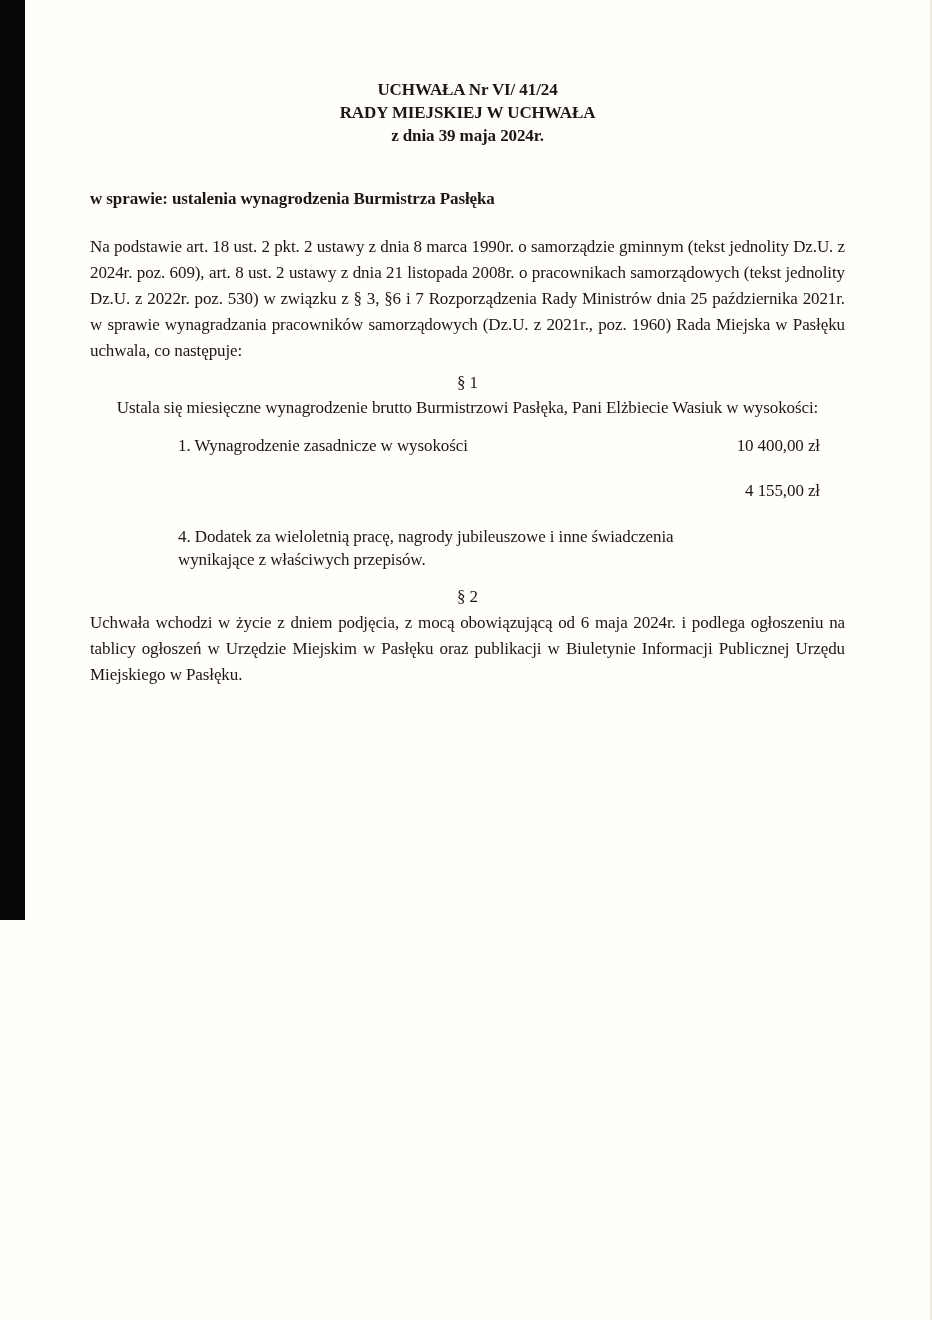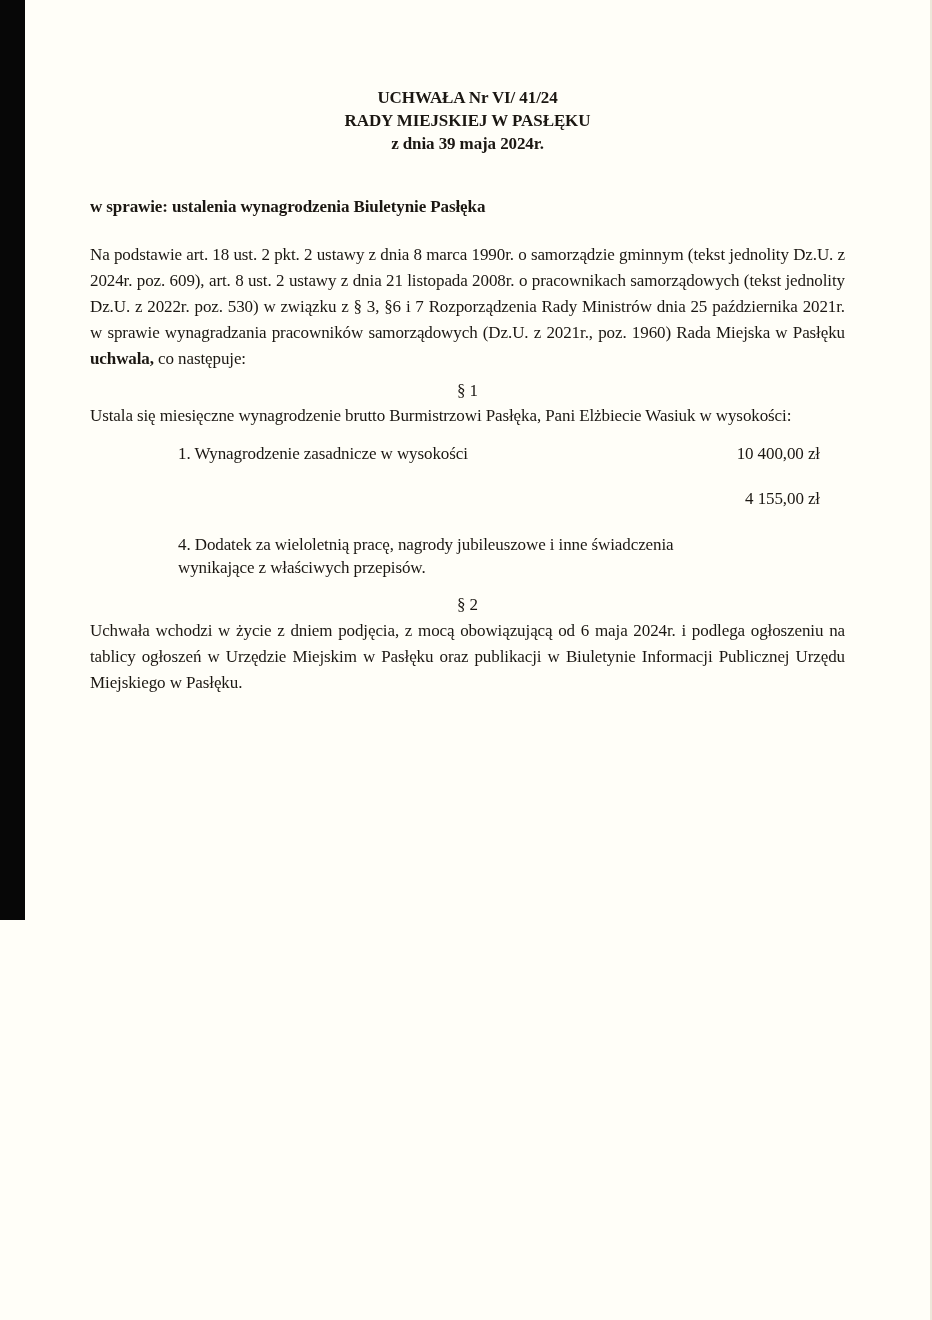--- a/index.html
+++ b/index.html
@@ -27,21 +27,21 @@
     position: absolute;
     right: 0;
     top: 0;
     width: 2px;
     height: 100%;
     background: #ece8da;
   }
   .document {
     position: absolute;
     left: 90px;
-    top: 16px;
+    top: 8px;
     width: 755px;
     padding-top: 70px;
     font-size: 17px;
     line-height: 26px;
     letter-spacing: -0.1px;
   }
   .doc-title {
     text-align: center;
     font-weight: bold;
     line-height: 23px;
@@ -50,28 +50,29 @@
   .subject {
     margin-top: 40px;
     font-weight: bold;
     line-height: 23px;
   }
   .legal {
     margin-top: 24px;
     text-align: justify;
   }
   .legal .bold-inline {
-    font-weight: bold;
+    font-weight: normal;
   }
   .section-mark {
     text-align: center;
     margin-top: 6px;
   }
   .s1-intro {
     line-height: 23.5px;
+    text-align: center;
   }
   .salary-list {
     margin-top: 14px;
     padding-left: 88px;
     padding-right: 25px;
   }
   .salary-row {
     display: flex;
     align-items: flex-start;
     line-height: 23.5px;
@@ -99,25 +100,25 @@
 <body>
 
 <div class="page">
   <div class="scan-edge-bar"></div>
   <div class="scan-edge-right"></div>
 
   <div class="document">
 
     <div class="doc-title">
       <div>UCHWAŁA Nr VI/ 41/24</div>
-      <div>RADY MIEJSKIEJ W PASŁĘKU</div>
+      <div>RADY MIEJSKIEJ W UCHWAŁA</div>
       <div>z dnia 39 maja 2024r.</div>
     </div>
 
-    <div class="subject">w sprawie: ustalenia wynagrodzenia Biuletynie Pasłęka</div>
+    <div class="subject">w sprawie: ustalenia wynagrodzenia Burmistrza Pasłęka</div>
 
     <div class="legal"><span>Na podstawie art. 18 ust. 2 pkt. 2 ustawy z dnia 8 marca 1990r. o samorządzie gminnym (tekst jednolity Dz.U. z 2024r. poz. 609), art. 8 ust. 2 ustawy z dnia 21 listopada 2008r. o pracownikach samorządowych (tekst jednolity Dz.U. z 2022r. poz. 530) w związku z § 3, §6 i 7 Rozporządzenia Rady Ministrów dnia 25 października 2021r. w sprawie wynagradzania pracowników samorządowych (Dz.U. z 2021r., poz. 1960) Rada Miejska w Pasłęku </span><span class="bold-inline">uchwala,</span><span> co następuje:</span></div>
 
     <div class="section-mark">§ 1</div>
 
     <div class="s1-intro">Ustala się miesięczne wynagrodzenie brutto Burmistrzowi Pasłęka, Pani Elżbiecie Wasiuk w wysokości:</div>
 
     <div class="salary-list">
 
       <div class="salary-row">

